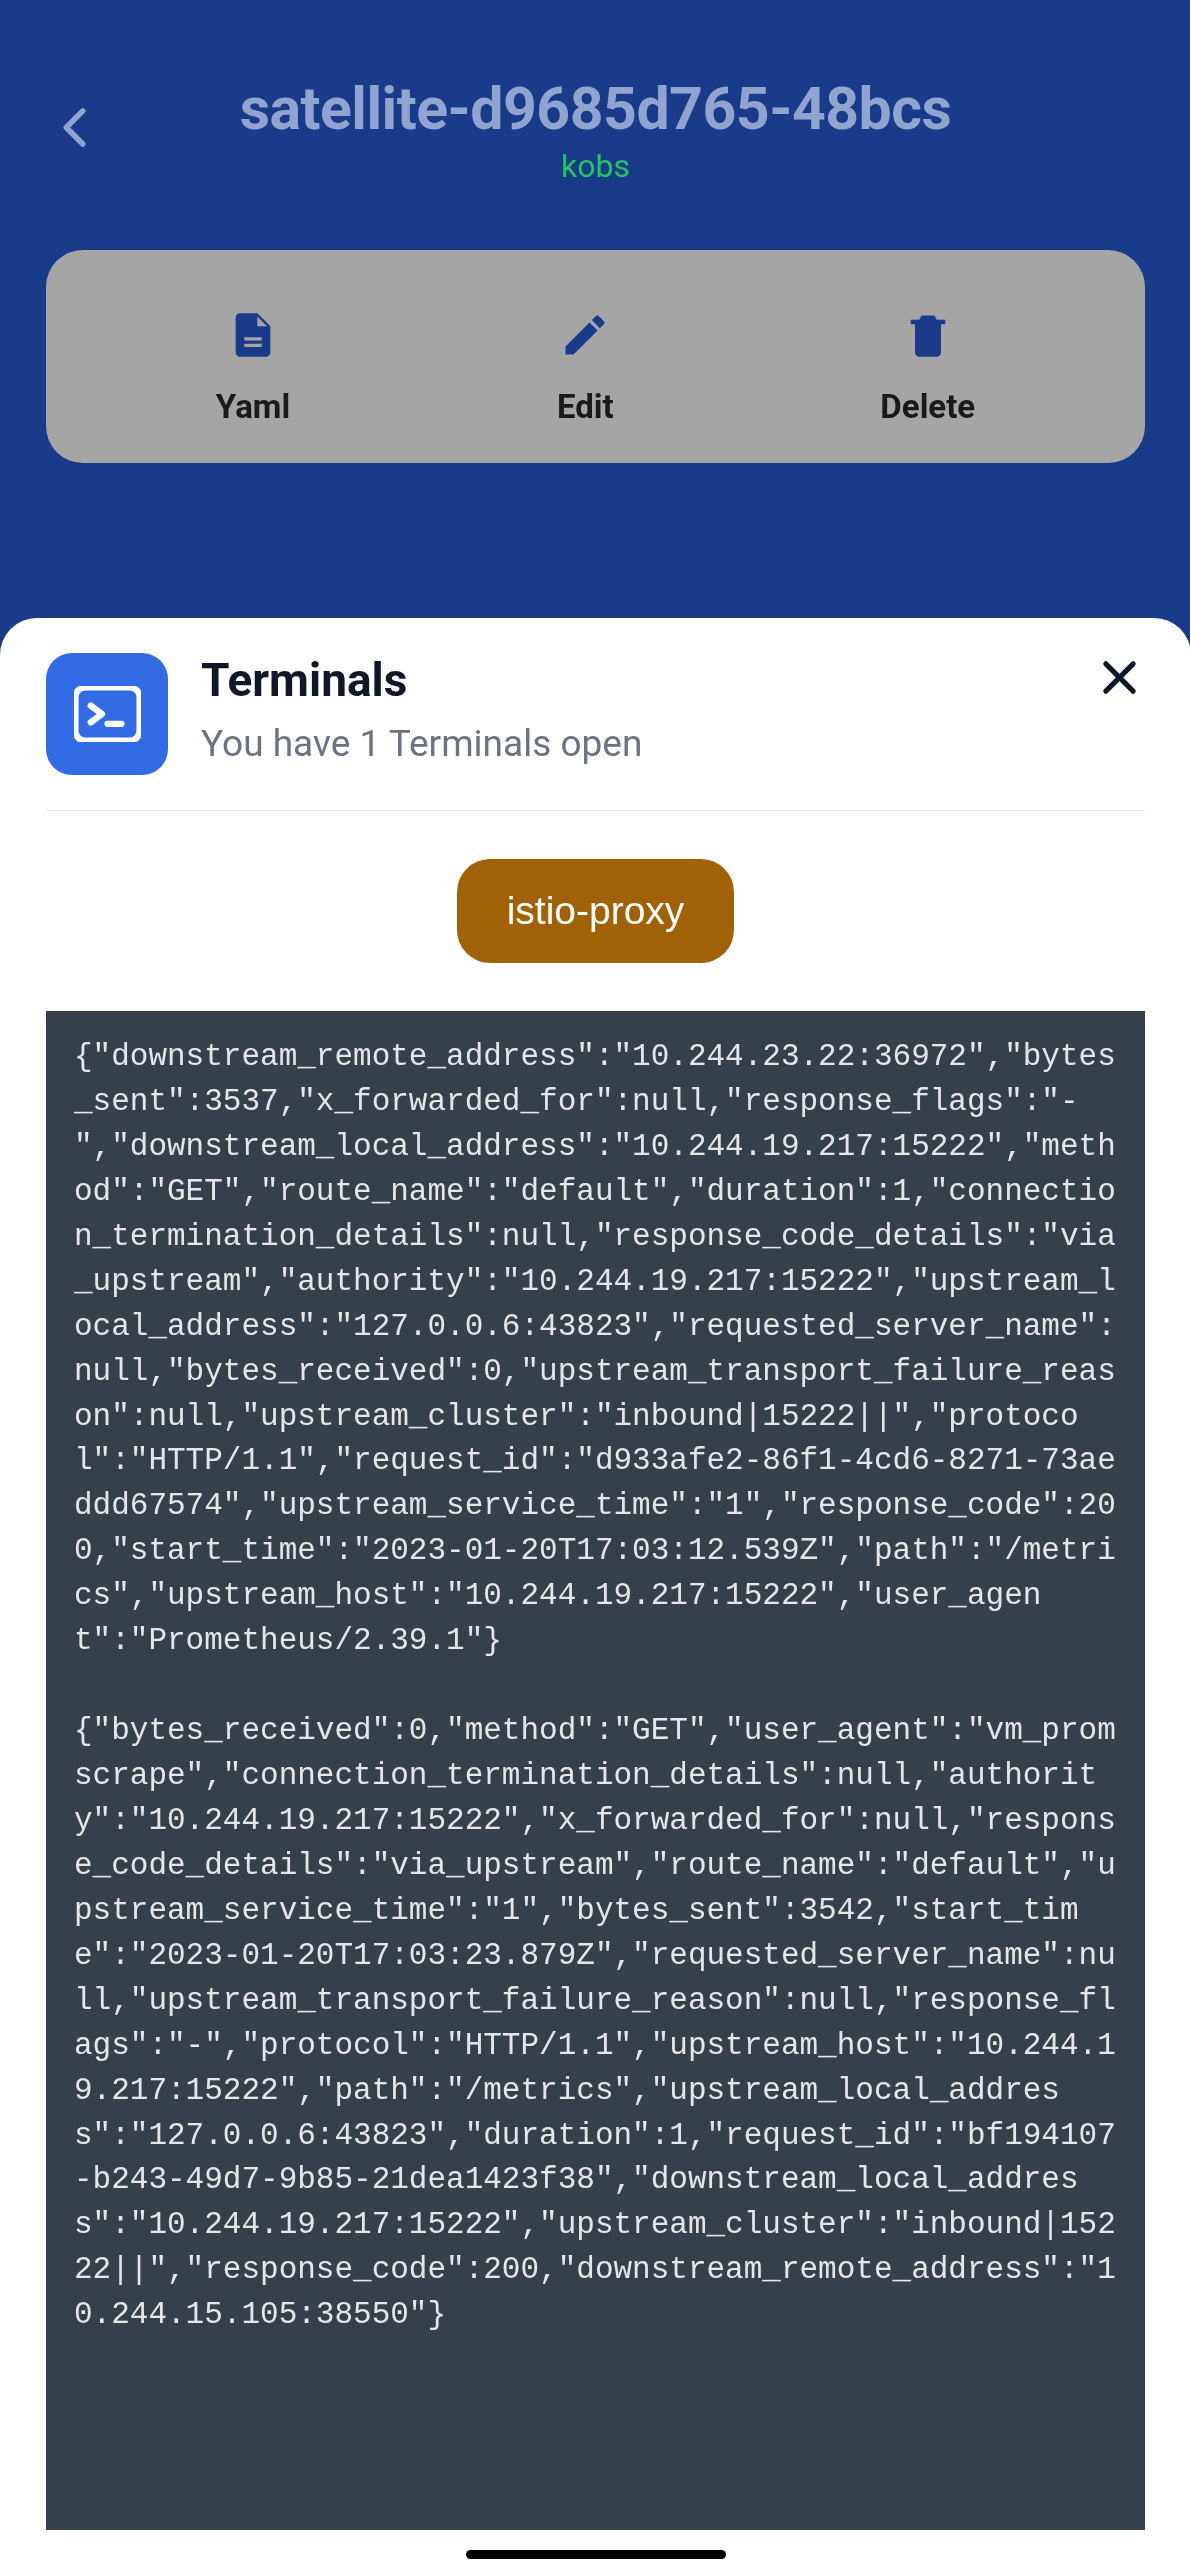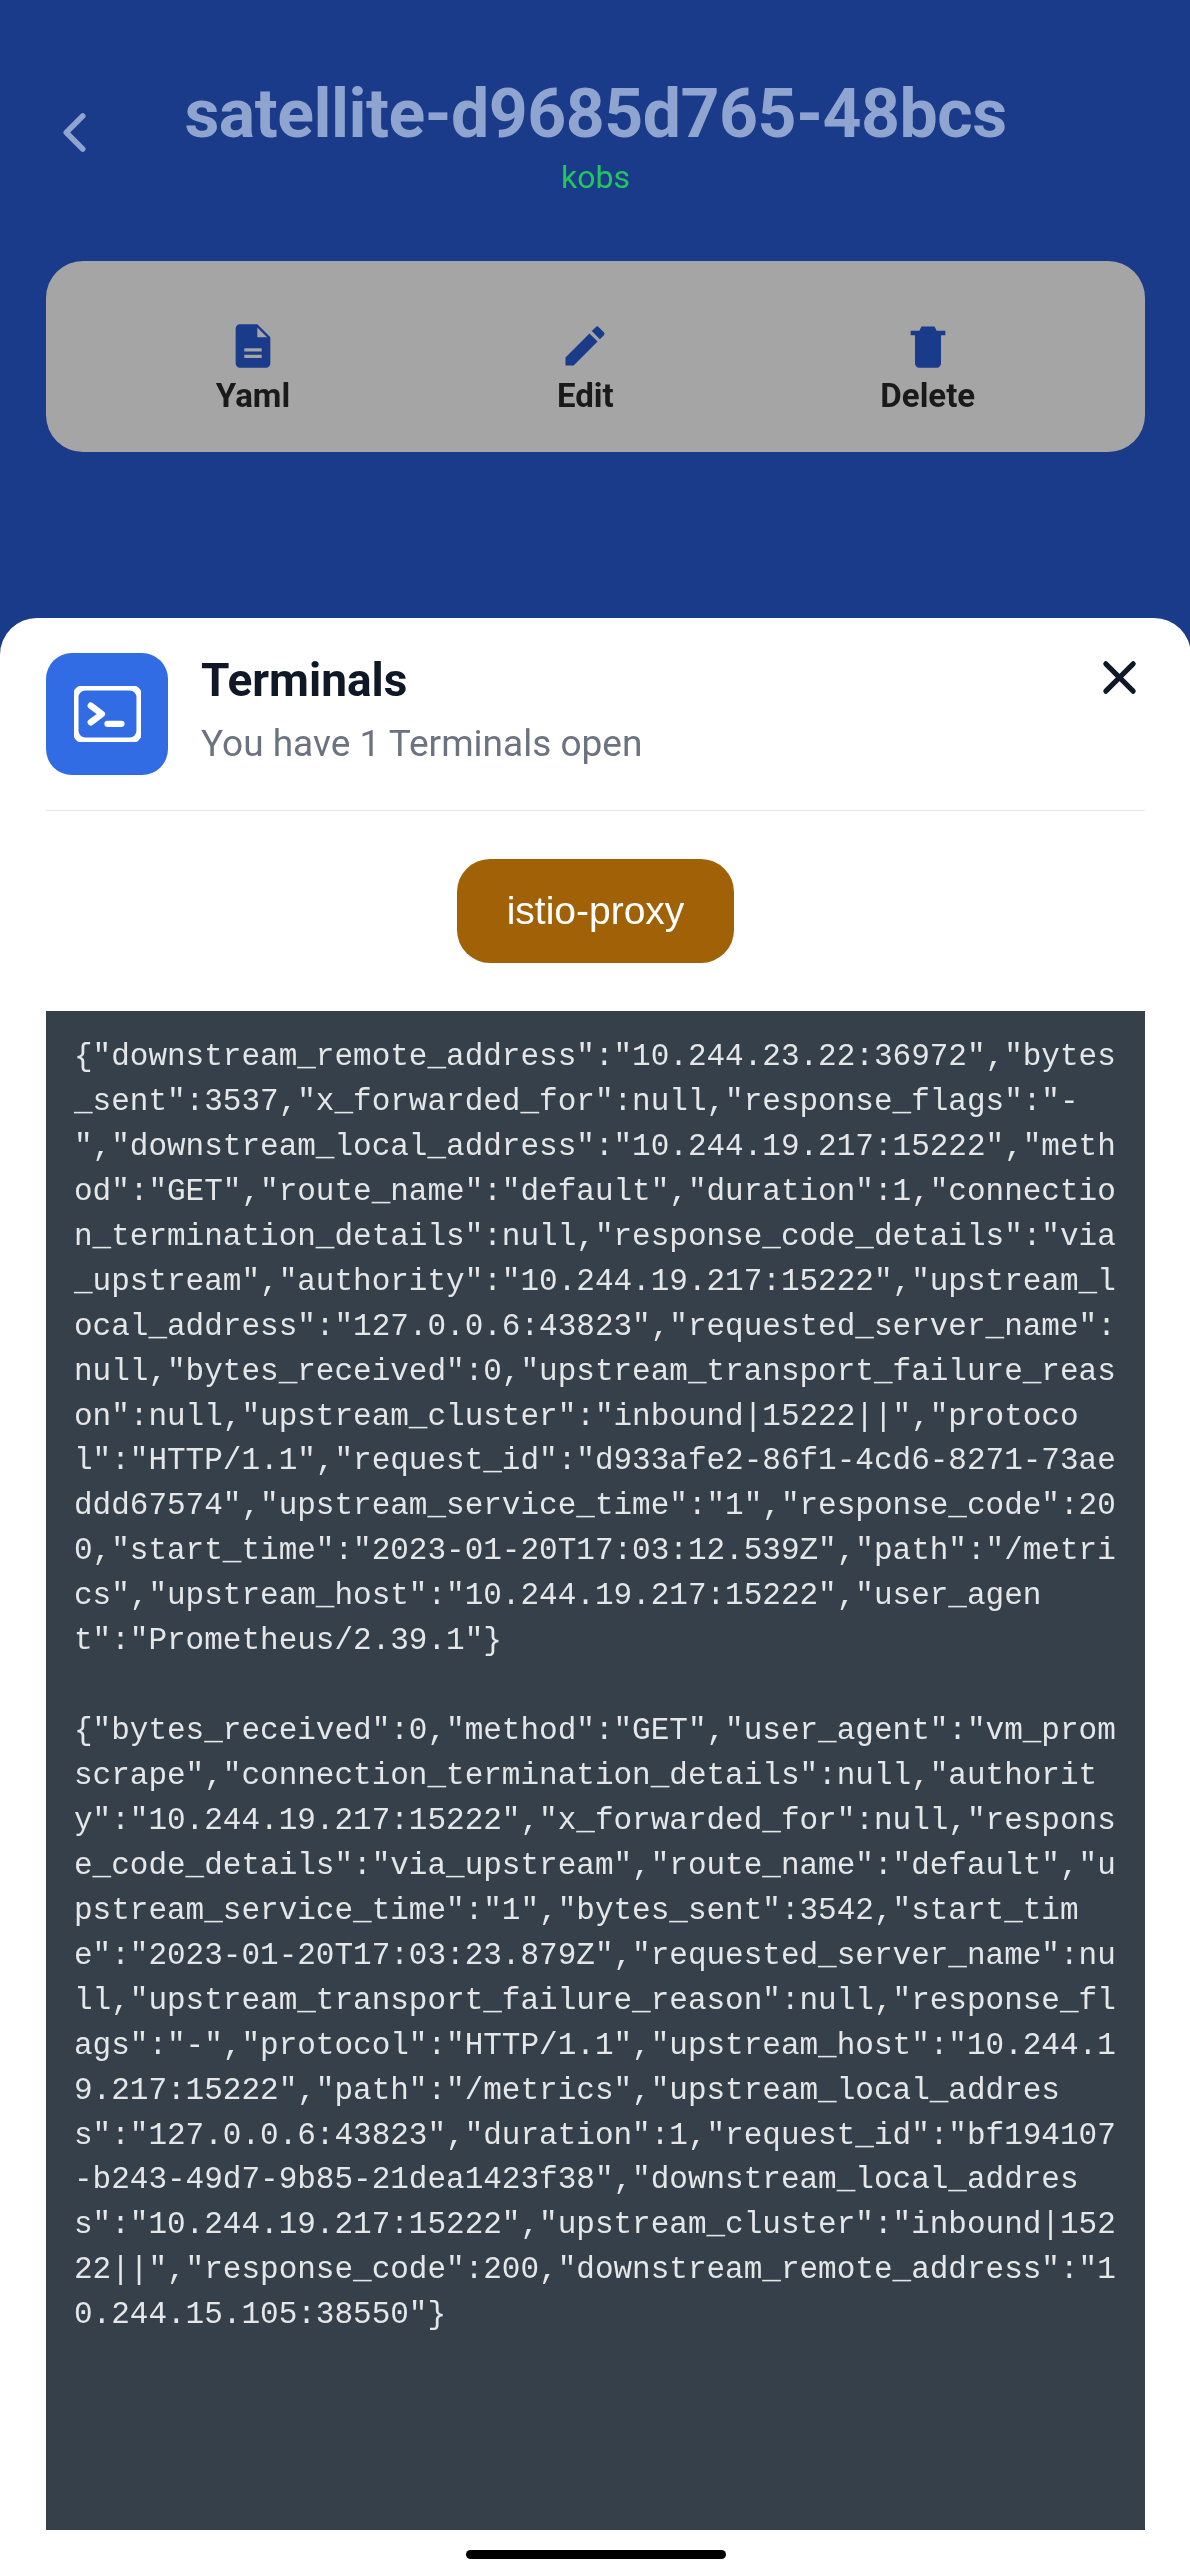--- a/index.html
+++ b/index.html
@@ -32,21 +32,21 @@
     .back-button svg {
       width: 33px;
       height: 45px;
     }
     .header-titles {
       flex: 1;
       text-align: center;
       margin-right: 56px;
     }
     .page-title {
-      font-size: 68px;
+      font-size: 59px;
       font-weight: 700;
       color: #8fa5d0;
       letter-spacing: -0.5px;
     }
     .page-subtitle {
       font-size: 32px;
       color: #22c55e;
       margin-top: 3.7px;
     }
     .dimmed-card {
@@ -54,20 +54,21 @@
       background: #a5a5a5;
       border-radius: 37px;
       padding: 56px 37px 37px;
       display: flex;
       justify-content: space-around;
     }
     .action-item {
       display: flex;
       flex-direction: column;
       align-items: center;
+      gap: 22px;
     }
     .action-icon {
       width: 59px;
       height: 59px;
       display: flex;
       align-items: center;
       justify-content: center;
     }
     .action-icon svg {
       width: 52px;

